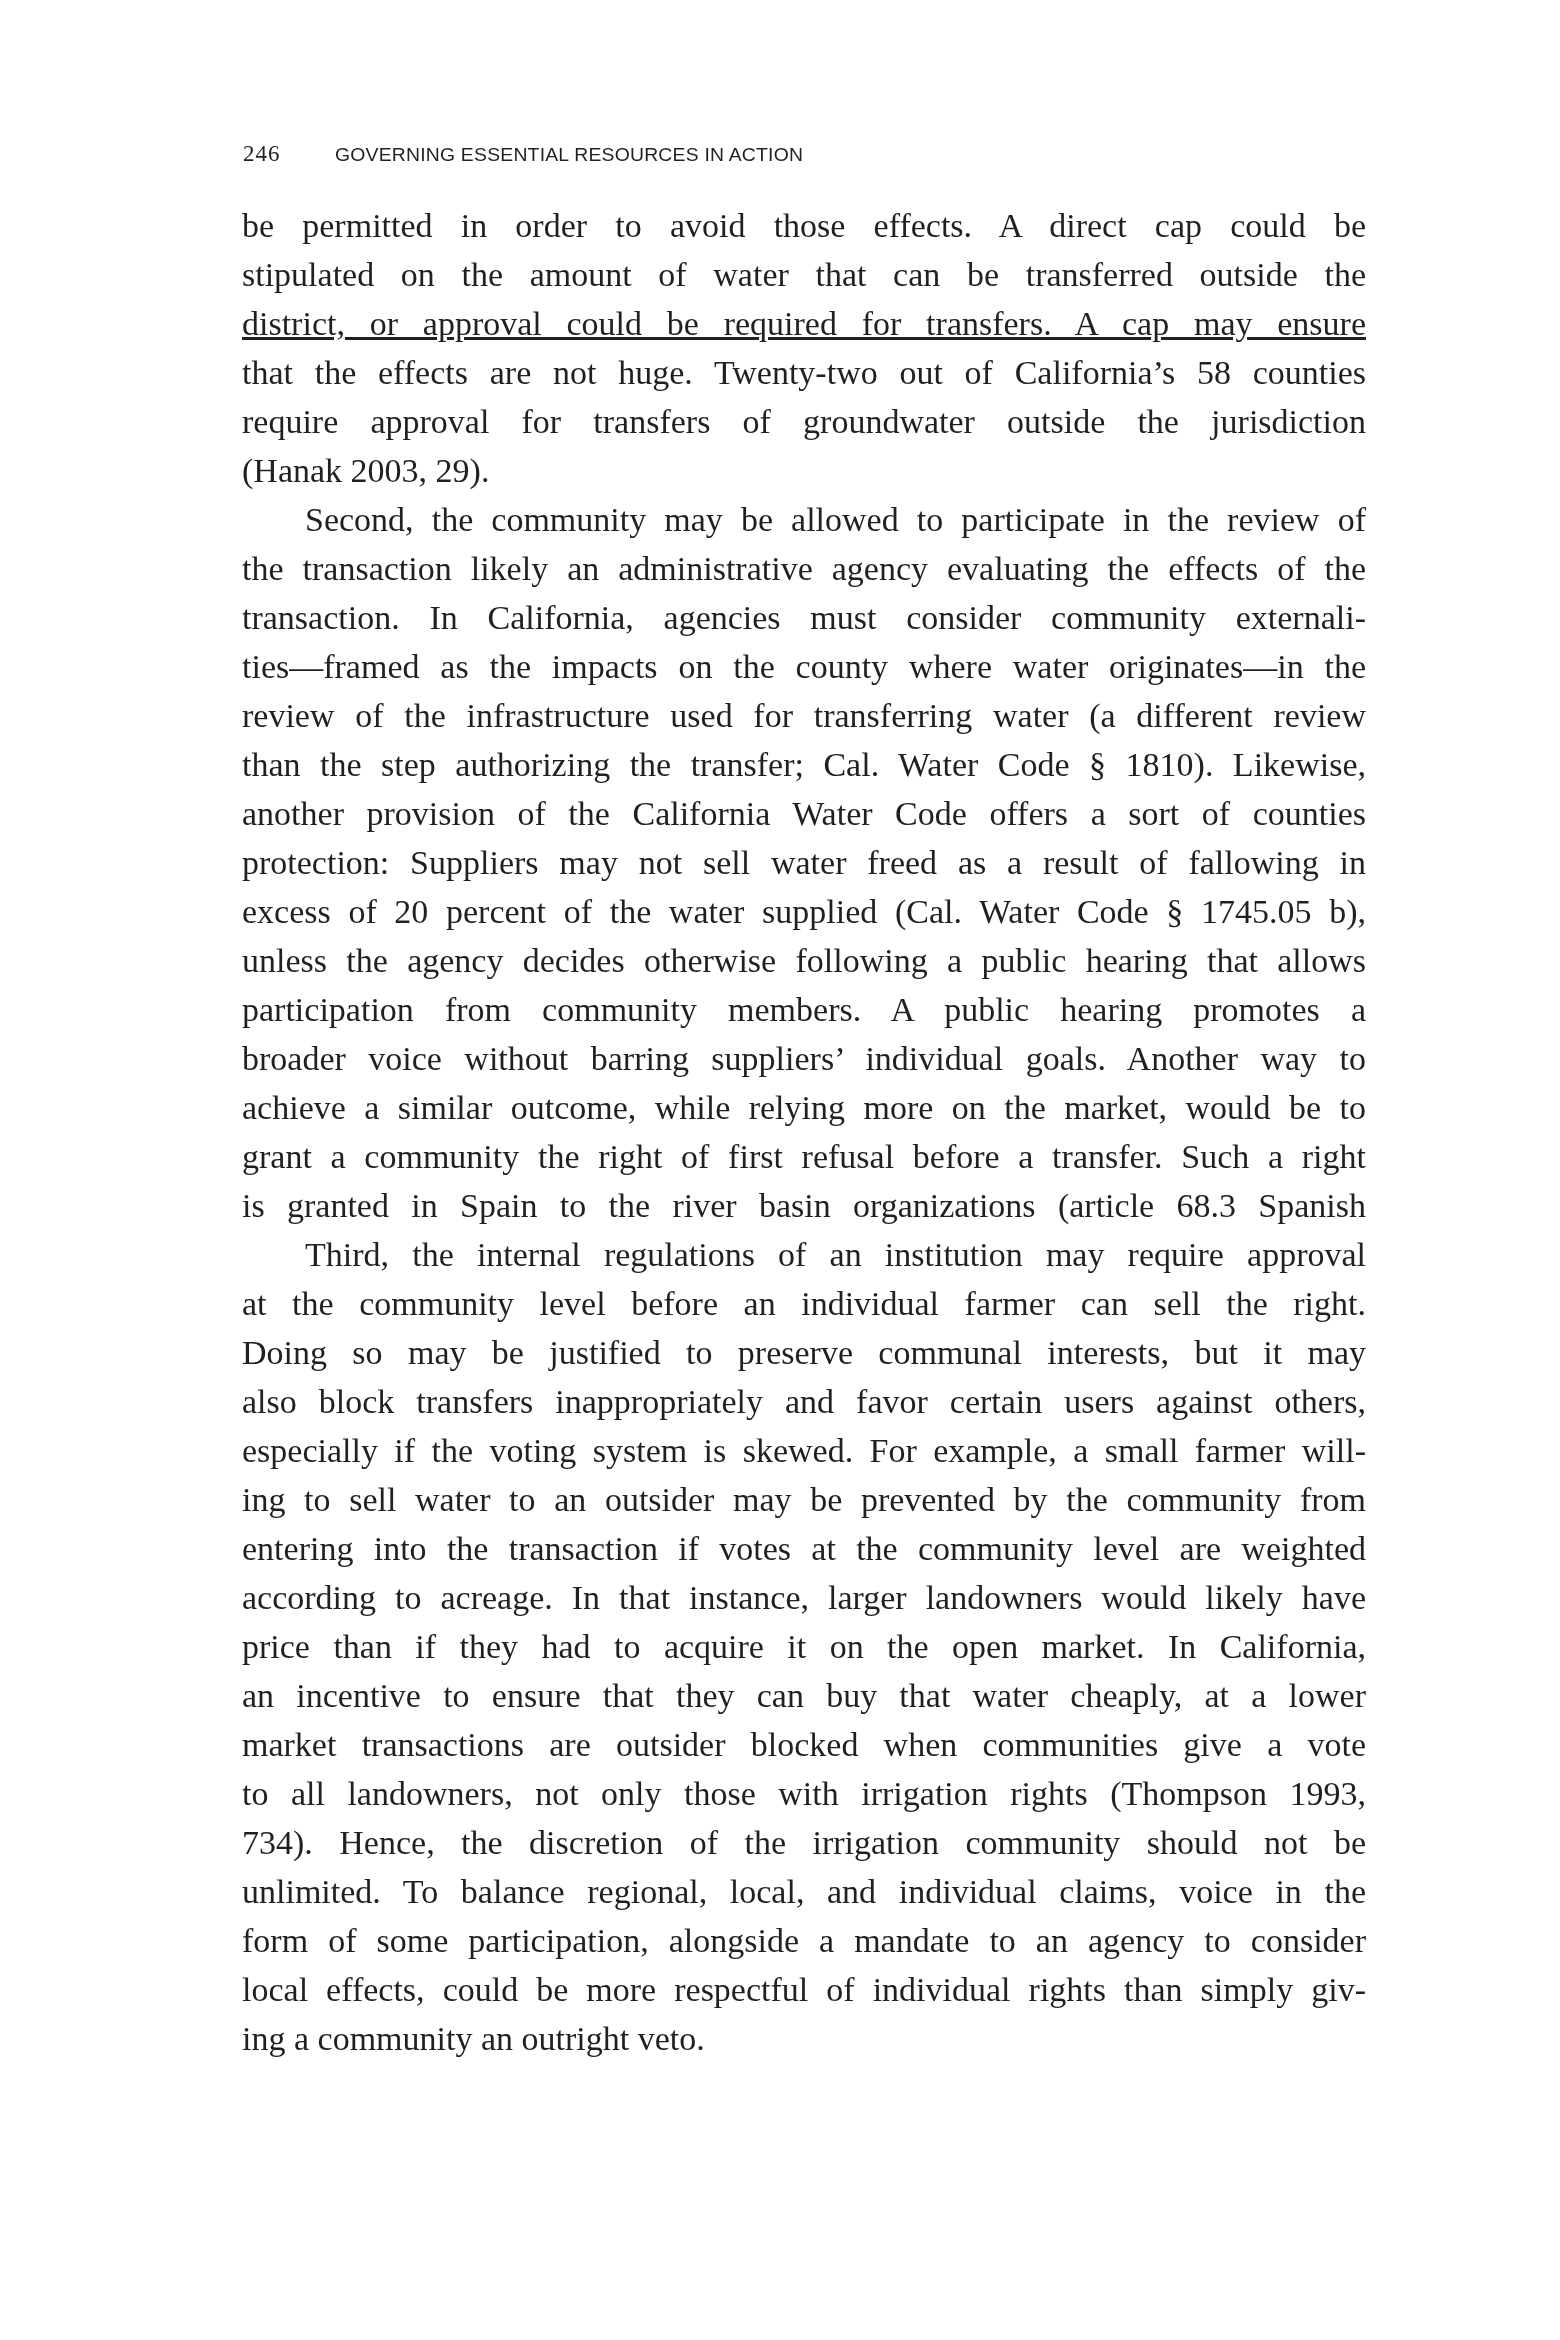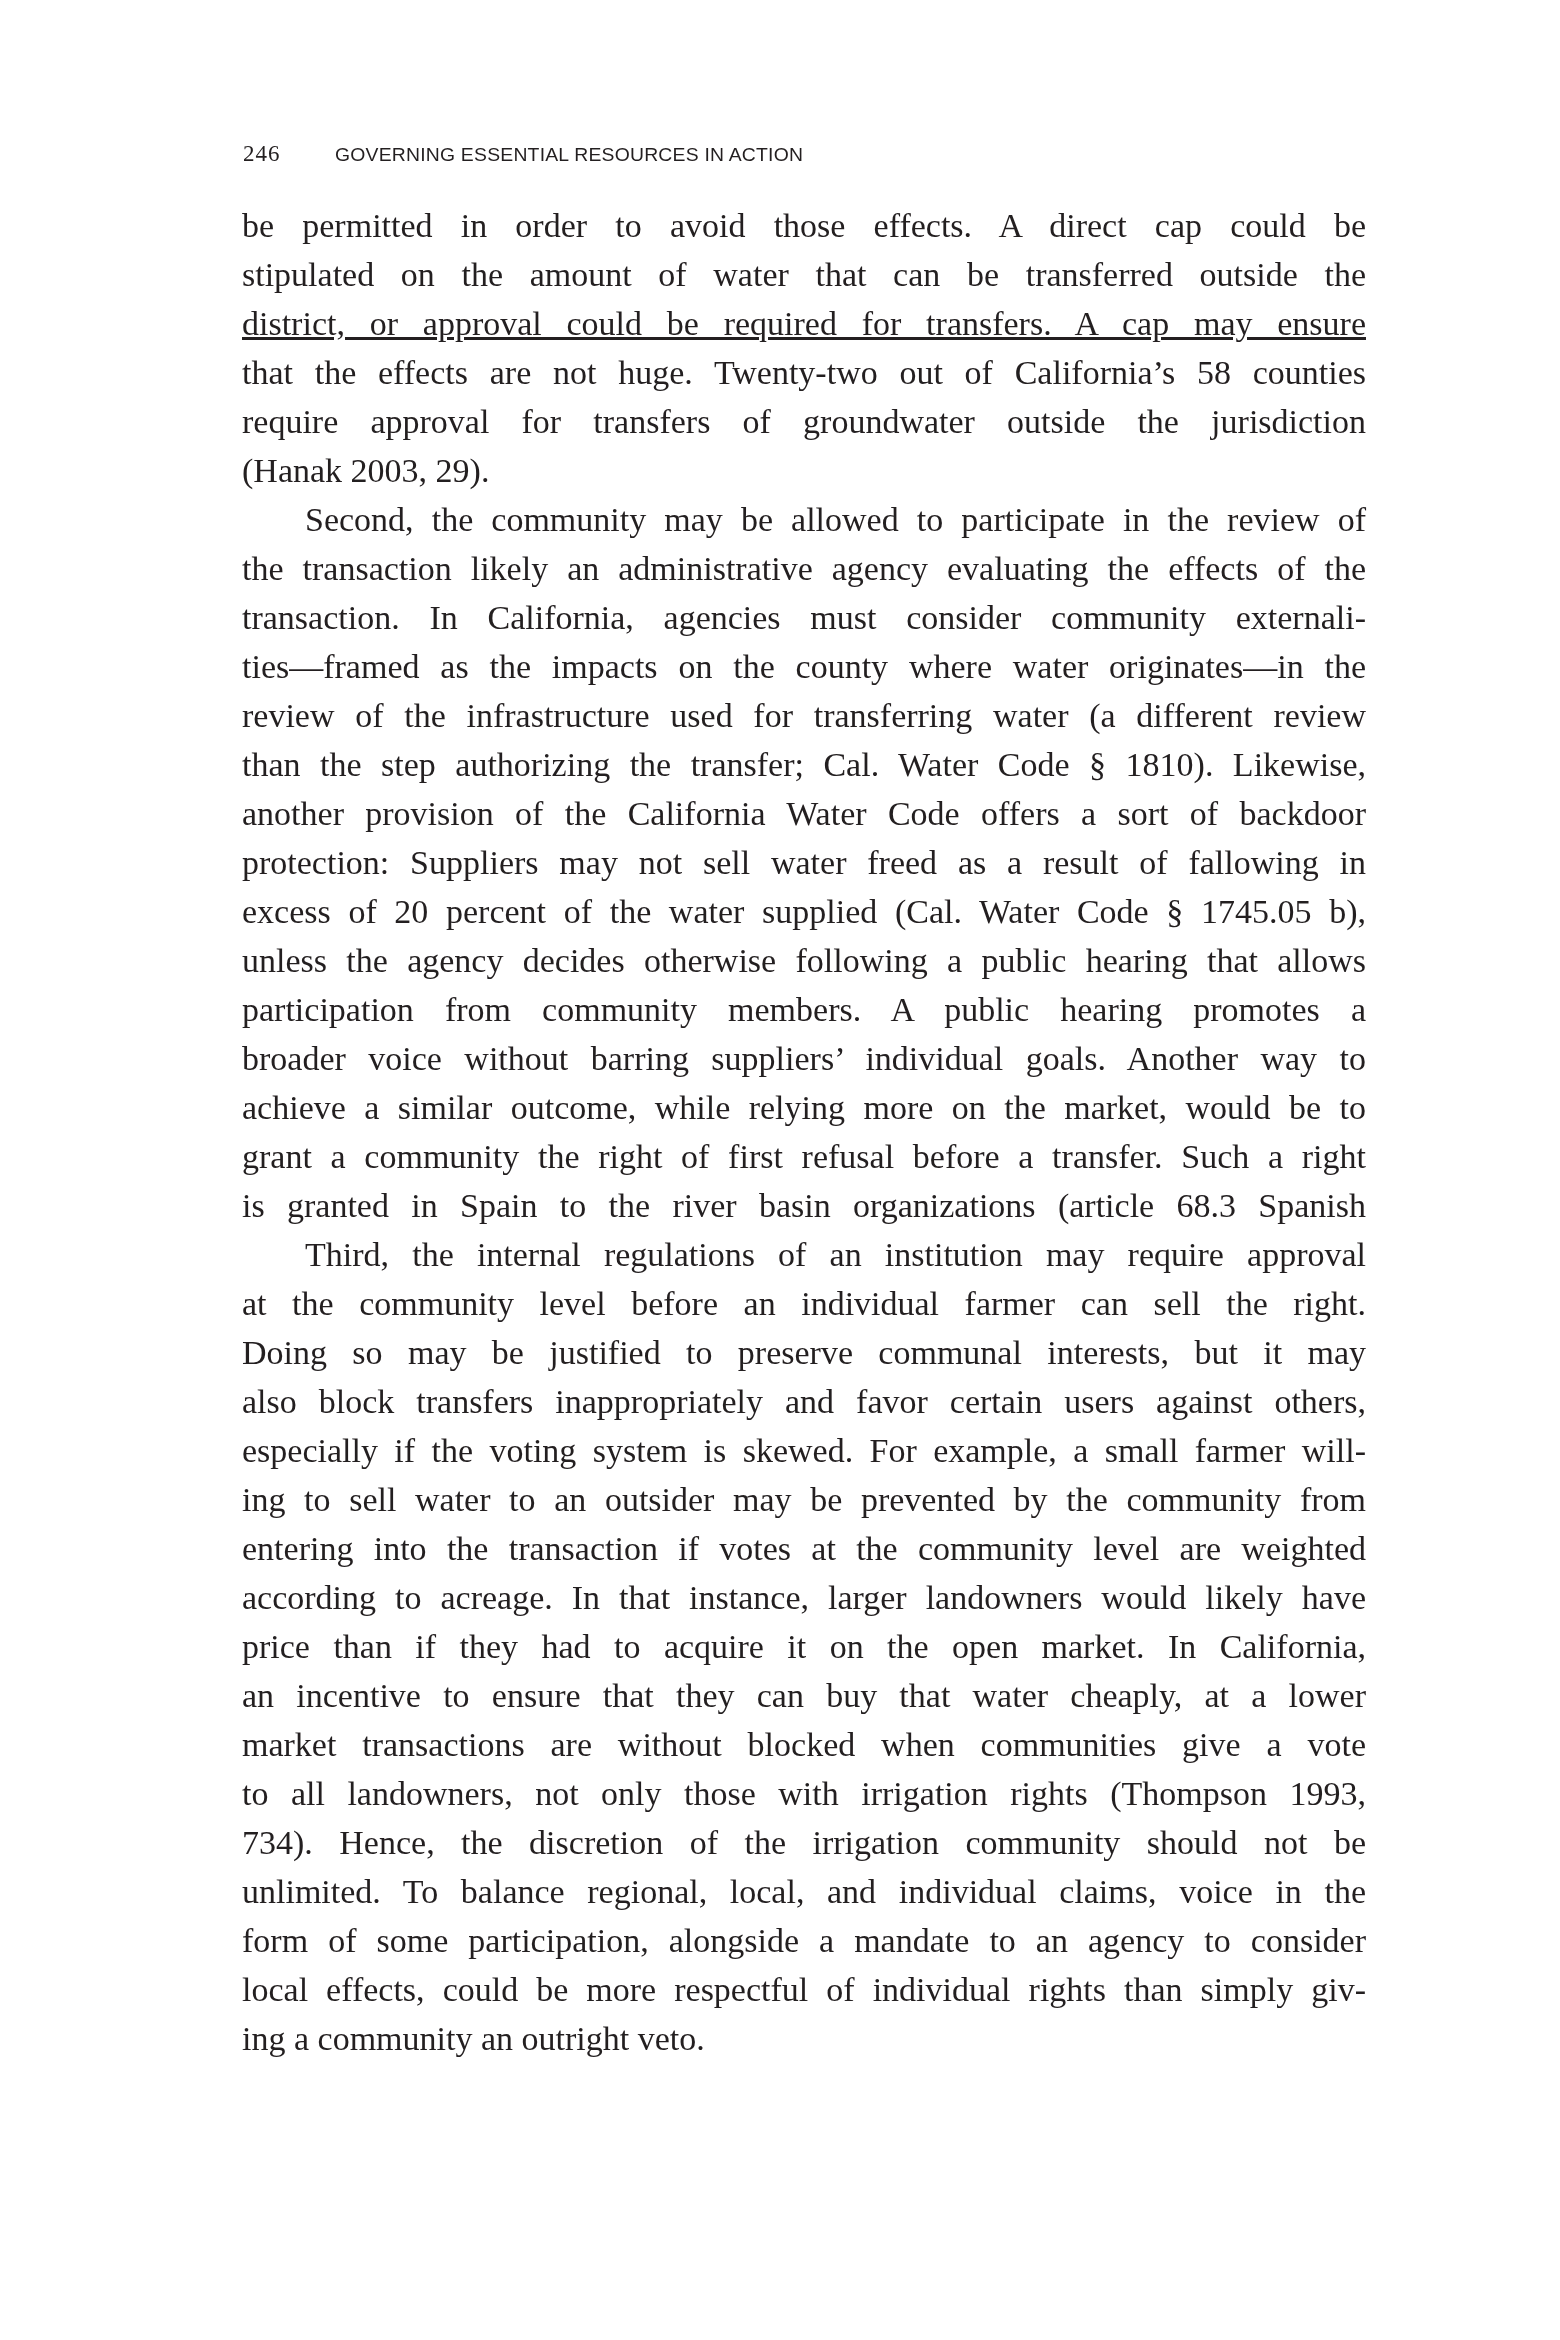--- a/index.html
+++ b/index.html
@@ -77,42 +77,42 @@
     <span class="line" style="white-space: nowrap;">require approval for transfers of groundwater outside the jurisdiction</span>
     <span class="line last" style="white-space: nowrap;">(Hanak 2003, 29).</span>
   </div>
   <div class="paragraph">
     <span class="line indent" style="white-space: nowrap;">Second, the community may be allowed to participate in the review of</span>
     <span class="line" style="white-space: nowrap;">the transaction likely an administrative agency evaluating the effects of the</span>
     <span class="line" style="white-space: nowrap;">transaction. In California, agencies must consider community externali-</span>
     <span class="line" style="white-space: nowrap;">ties—framed as the impacts on the county where water originates—in the</span>
     <span class="line" style="white-space: nowrap;">review of the infrastructure used for transferring water (a different review</span>
     <span class="line" style="white-space: nowrap;">than the step authorizing the transfer; Cal. Water Code § 1810). Likewise,</span>
-    <span class="line" style="white-space: nowrap;">another provision of the California Water Code offers a sort of backdoor</span>
+    <span class="line" style="white-space: nowrap;">another provision of the California Water Code offers a sort of counties</span>
     <span class="line" style="white-space: nowrap;">protection: Suppliers may not sell water freed as a result of fallowing in</span>
     <span class="line" style="white-space: nowrap;">excess of 20 percent of the water supplied (Cal. Water Code § 1745.05 b),</span>
     <span class="line" style="white-space: nowrap;">unless the agency decides otherwise following a public hearing that allows</span>
     <span class="line" style="white-space: nowrap;">participation from community members. A public hearing promotes a</span>
     <span class="line" style="white-space: nowrap; font-family: Liberation Serif, serif;">broader voice without barring suppliers’ individual goals. Another way to</span>
     <span class="line" style="white-space: nowrap;">achieve a similar outcome, while relying more on the market, would be to</span>
     <span class="line" style="white-space: nowrap;">grant a community the right of first refusal before a transfer. Such a right</span>
     <span class="line" style="white-space: nowrap;">is granted in Spain to the river basin organizations (article 68.3 Spanish</span>
   </div>
   <div class="paragraph">
     <span class="line indent" style="white-space: nowrap;">Third, the internal regulations of an institution may require approval</span>
     <span class="line" style="white-space: nowrap;">at the community level before an individual farmer can sell the right.</span>
     <span class="line" style="white-space: nowrap;">Doing so may be justified to preserve communal interests, but it may</span>
     <span class="line" style="white-space: nowrap;">also block transfers inappropriately and favor certain users against others,</span>
     <span class="line" style="white-space: nowrap;">especially if the voting system is skewed. For example, a small farmer will-</span>
     <span class="line" style="white-space: nowrap;">ing to sell water to an outsider may be prevented by the community from</span>
     <span class="line" style="white-space: nowrap;">entering into the transaction if votes at the community level are weighted</span>
     <span class="line" style="white-space: nowrap;">according to acreage. In that instance, larger landowners would likely have</span>
     <span class="line" style="white-space: nowrap;">price than if they had to acquire it on the open market. In California,</span>
     <span class="line" style="white-space: nowrap;">an incentive to ensure that they can buy that water cheaply, at a lower</span>
-    <span class="line" style="white-space: nowrap;">market transactions are without blocked when communities give a vote</span>
+    <span class="line" style="white-space: nowrap;">market transactions are outsider blocked when communities give a vote</span>
     <span class="line" style="white-space: nowrap;">to all landowners, not only those with irrigation rights (Thompson 1993,</span>
     <span class="line" style="white-space: nowrap;">734). Hence, the discretion of the irrigation community should not be</span>
     <span class="line" style="white-space: nowrap;">unlimited. To balance regional, local, and individual claims, voice in the</span>
     <span class="line" style="white-space: nowrap;">form of some participation, alongside a mandate to an agency to consider</span>
     <span class="line" style="white-space: nowrap;">local effects, could be more respectful of individual rights than simply giv-</span>
     <span class="line last" style="white-space: nowrap;">ing a community an outright veto.</span>
   </div>
 </div>
 
 

